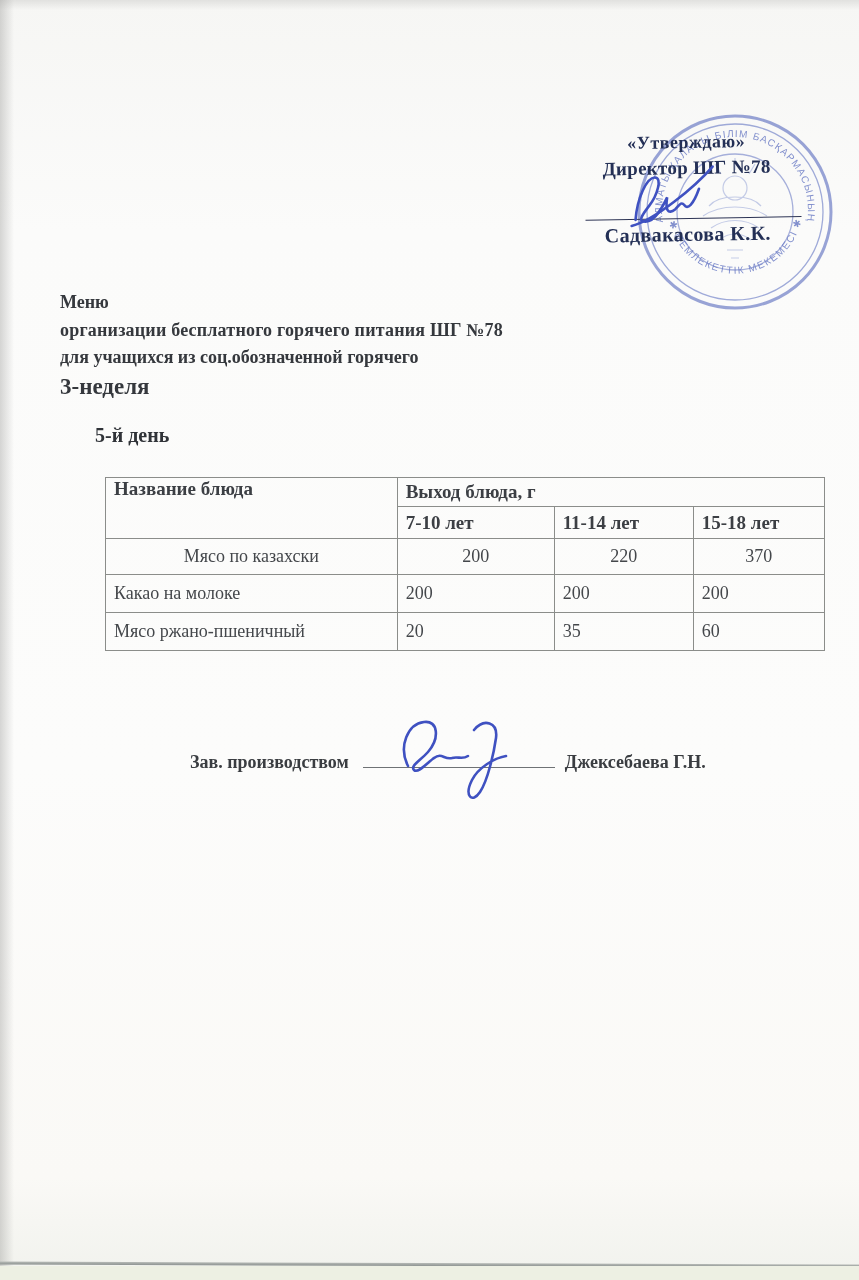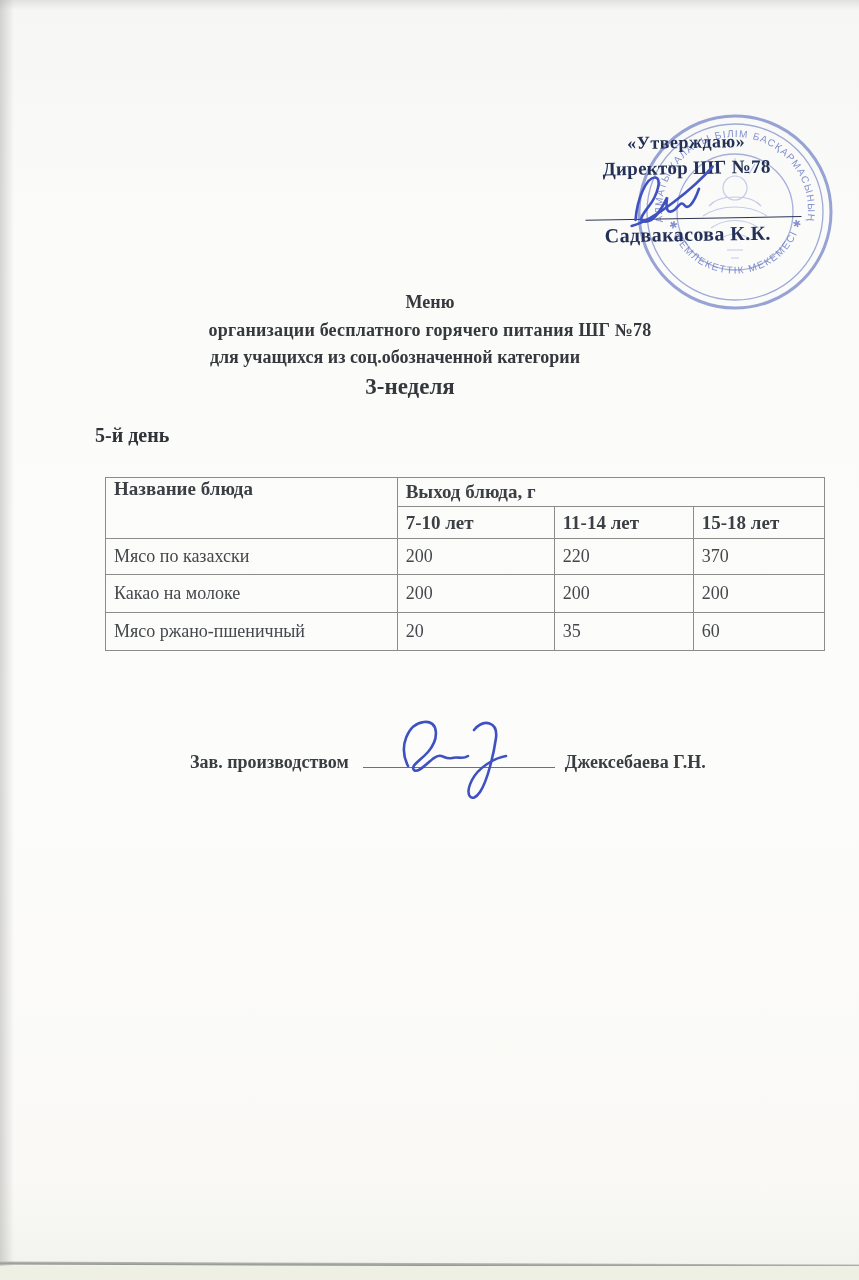--- a/index.html
+++ b/index.html
@@ -24,39 +24,39 @@
   .approval .role{font-size:19px;margin-top:4px;letter-spacing:.3px;}
   .approval .sig-wrap{position:relative;height:56px;margin-top:-6px;}
   .approval .sig-line{position:absolute;left:18px;right:6px;bottom:10px;border-bottom:1.6px solid #2c3354;}
   .approval .sig-svg{position:absolute;left:40px;top:-12px;}
   .approval .name{font-size:20px;margin-top:-6px;letter-spacing:.4px;}
 
   
   .stamp{position:absolute;left:633px;top:110px;width:204px;height:204px;z-index:2;opacity:.85;}
 
   
-  .title-block{position:absolute;left:60px;top:292px;width:740px;text-align:center;font-weight:bold;color:#35383d;}
+  .title-block{position:absolute;left:60px;top:292px;width:740px;text-align:left;font-weight:bold;color:#35383d;}
   .title-block .t1{font-size:18px;}
   .title-block .t2{font-size:18px;margin-top:7px;letter-spacing:.2px;}
   .title-block .t3{font-size:18px;margin-top:6px;margin-right:70px;}
   .title-block .t4{font-size:23px;margin-top:6px;margin-right:40px;}
 
   .day-label{position:absolute;left:95px;top:424px;font-size:20px;font-weight:bold;color:#303338;}
 
   
   table.menu{position:absolute;left:105px;top:477px;width:720px;border-collapse:collapse;
     font-size:18px;color:#44474b;}
   table.menu{border:1.5px solid #707274;}
   table.menu td,table.menu th{border:1px solid #8b8d8a;padding:0 8px;font-weight:normal;text-align:left;}
   table.menu th{font-weight:bold;color:#3c3f44;}
   th.dish-h{vertical-align:top;padding-top:4px;font-size:19px;}
   th.out-h{text-align:center;height:28px;font-size:19px;margin-left:28px;}
   th.age-h{height:31px;font-size:19px;padding-left:12px;}
   td.num{text-align:center;}
-  tr.r1 td{height:35px;}
+  tr.r1 td{height:35px;text-align:center;}
   tr.r2 td{height:37px;}
   tr.r3 td{height:37px;}
 
   
   .footer{position:absolute;left:190px;top:752px;width:560px;font-size:18px;font-weight:600;color:#3a3d41;}
   .footer .line{display:inline-block;width:192px;border-bottom:1.4px solid #6f7275;
     vertical-align:baseline;margin:0 10px 0 14px;}
   .footer .sig-svg{position:absolute;left:188px;top:-52px;}
   .hand{stroke:#3f51c1;stroke-width:2.6;fill:none;stroke-linecap:round;}
 </style>
@@ -101,21 +101,21 @@
         <path class="hand" d="M28 58 C 30 36, 40 16, 48 16 C 56 16, 50 34, 42 44 C 34 54, 30 60, 38 60 C 48 60, 56 44, 60 36 C 58 48, 60 54, 68 48 C 72 44, 74 40, 77 44 C 80 49, 86 44, 92 28"></path>
         <path class="hand" d="M24 64 C 48 58, 88 26, 106 6"></path>
       </svg>
     </div>
     <div class="name">Садвакасова К.К.</div>
   </div>
 
   <div class="title-block">
     <div class="t1">Меню</div>
     <div class="t2">организации бесплатного горячего питания ШГ №78</div>
-    <div class="t3">для учащихся из соц.обозначенной категории</div>
+    <div class="t3">для учащихся из соц.обозначенной горячего</div>
     <div class="t4">3-неделя</div>
   </div>
 
   <div class="day-label">5-й день</div>
 
   <table class="menu">
     <colgroup>
         <col style="width:260px">
         <col style="width:140px">
         <col style="width:124px">

